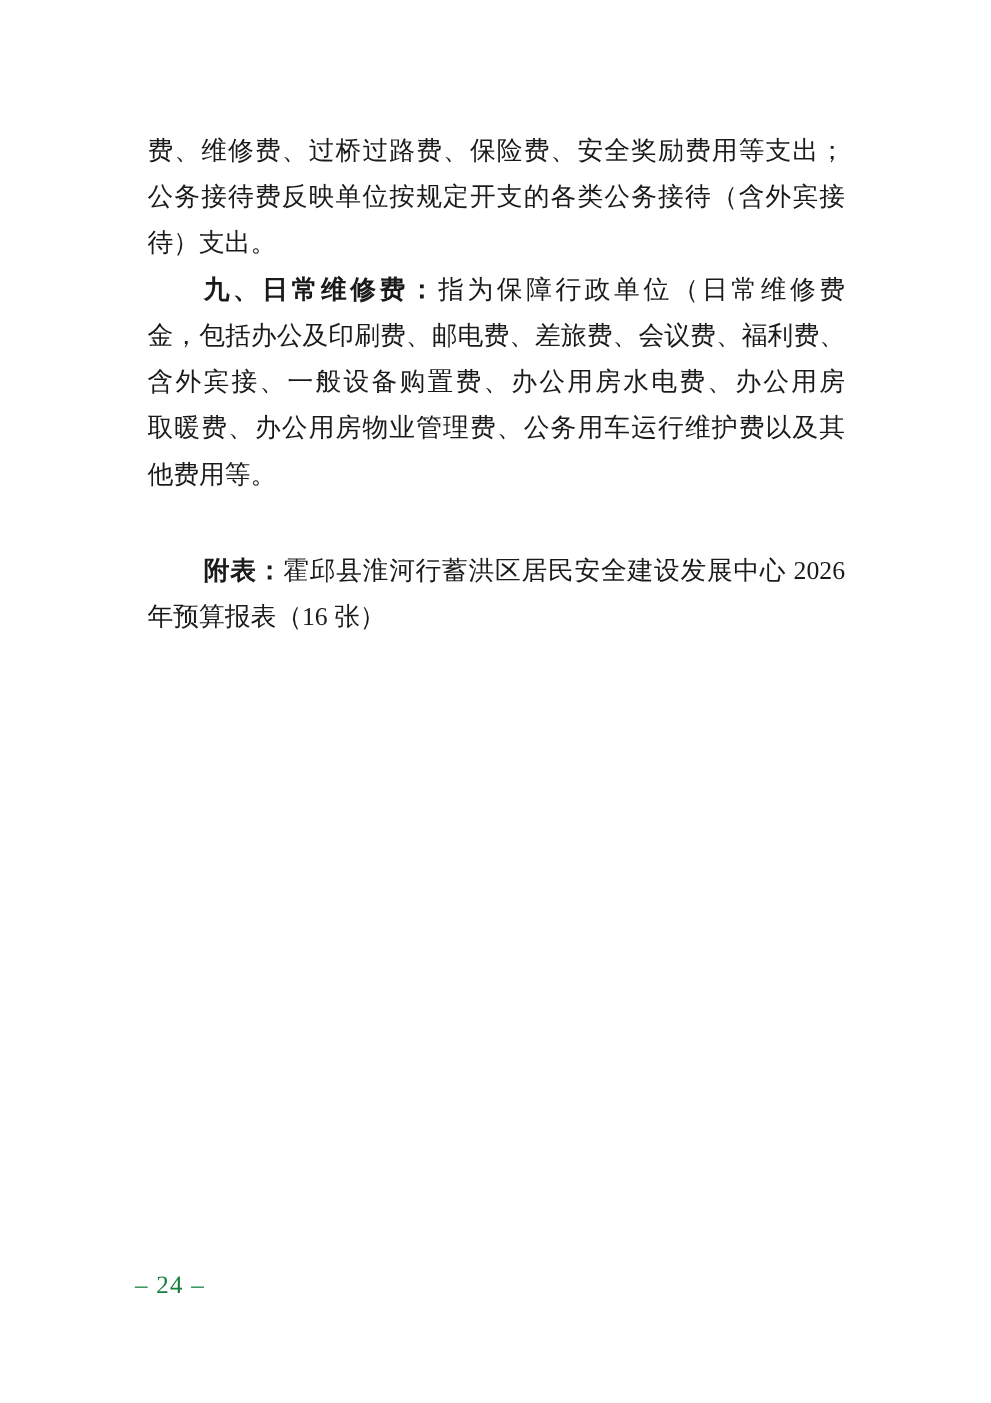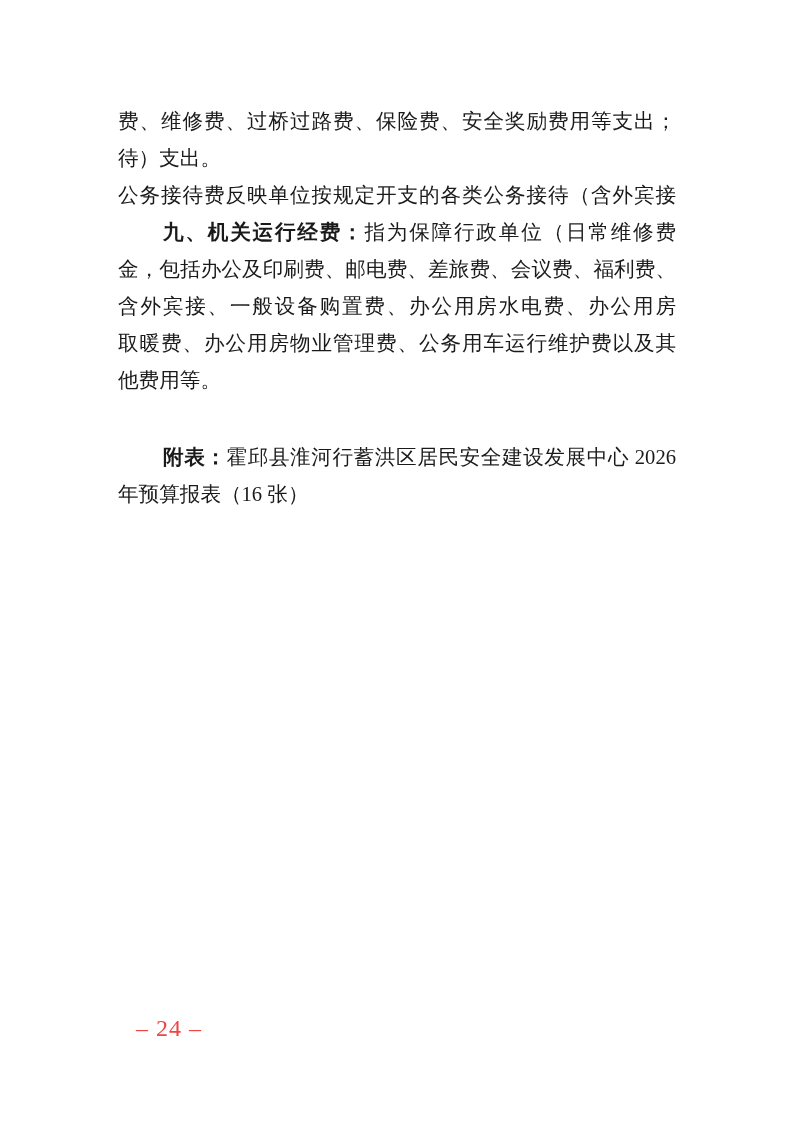--- a/index.html
+++ b/index.html
@@ -34,40 +34,40 @@
     white-space: normal;
     overflow: hidden;
   }
   .line.justify { text-align-last: justify; font-family: Liberation Serif, serif; }
   .line.last { text-align-last: left; }
   .line.indent { padding-left: 45px; }
   .seg { font-weight: normal; }
   .seg.bold { font-weight: bold; }
   .page-footer {
     position: absolute;
-    left: 136px;
+    left: 108px;
     top: 1016px;
-    font-size: 24px;
+    font-size: 20px;
     line-height: 24px;
-    color: #ef4444;
+    color: #15803d;
     letter-spacing: 1px;
   }
 </style>
 </head>
 <body>
 
 <div class="page">
   <div class="doc-body">
       <div class="paragraph">
         <div class="line justify"><span class="seg">费、维修费、过桥过路费、保险费、安全奖励费用等支出；</span></div>
+        <div class="line justify"><span class="seg">公务接待费反映单位按规定开支的各类公务接待（含外宾接</span></div>
         <div class="line last"><span class="seg">待）支出。</span></div>
-        <div class="line justify"><span class="seg">公务接待费反映单位按规定开支的各类公务接待（含外宾接</span></div>
       </div>
       <div class="paragraph">
-        <div class="line justify indent"><span class="seg bold">九、机关运行经费：</span><span class="seg">指为保障行政单位（日常维修费</span></div>
+        <div class="line justify indent"><span class="seg bold">九、日常维修费：</span><span class="seg">指为保障行政单位（日常维修费</span></div>
         <div class="line justify"><span class="seg">金，包括办公及印刷费、邮电费、差旅费、会议费、福利费、</span></div>
         <div class="line justify"><span class="seg">含外宾接、一般设备购置费、办公用房水电费、办公用房</span></div>
         <div class="line justify"><span class="seg">取暖费、办公用房物业管理费、公务用车运行维护费以及其</span></div>
         <div class="line last"><span class="seg">他费用等。</span></div>
       </div>
       <div class="paragraph spaced">
         <div class="line justify indent"><span class="seg bold">附表：</span><span class="seg">霍邱县淮河行蓄洪区居民安全建设发展中心 2026</span></div>
         <div class="line last"><span class="seg">年预算报表（16 张）</span></div>
       </div>
     </div>

